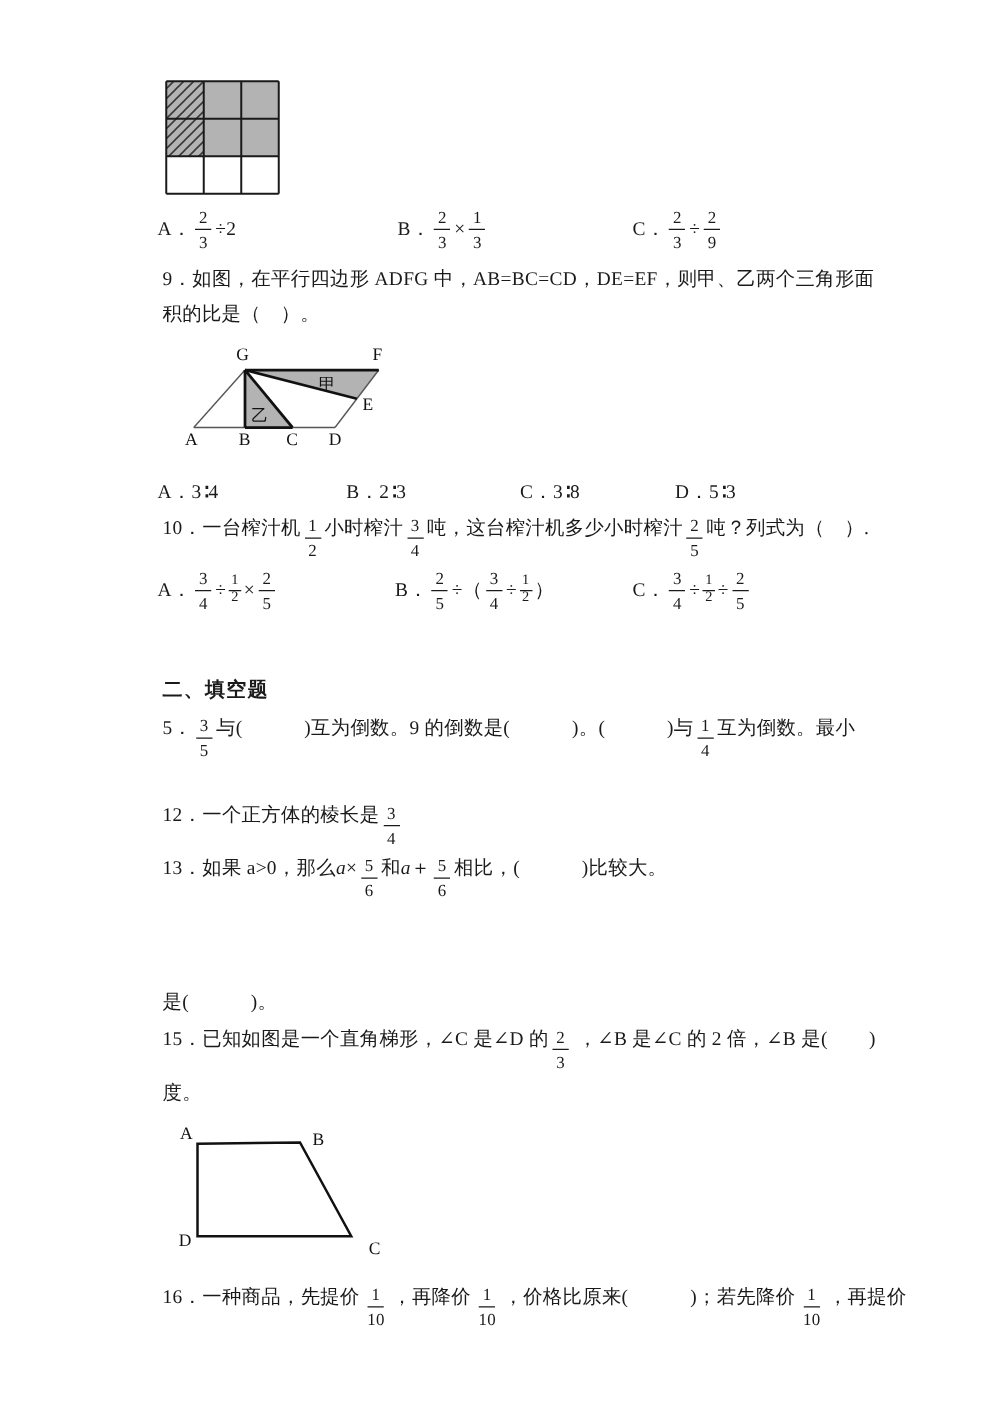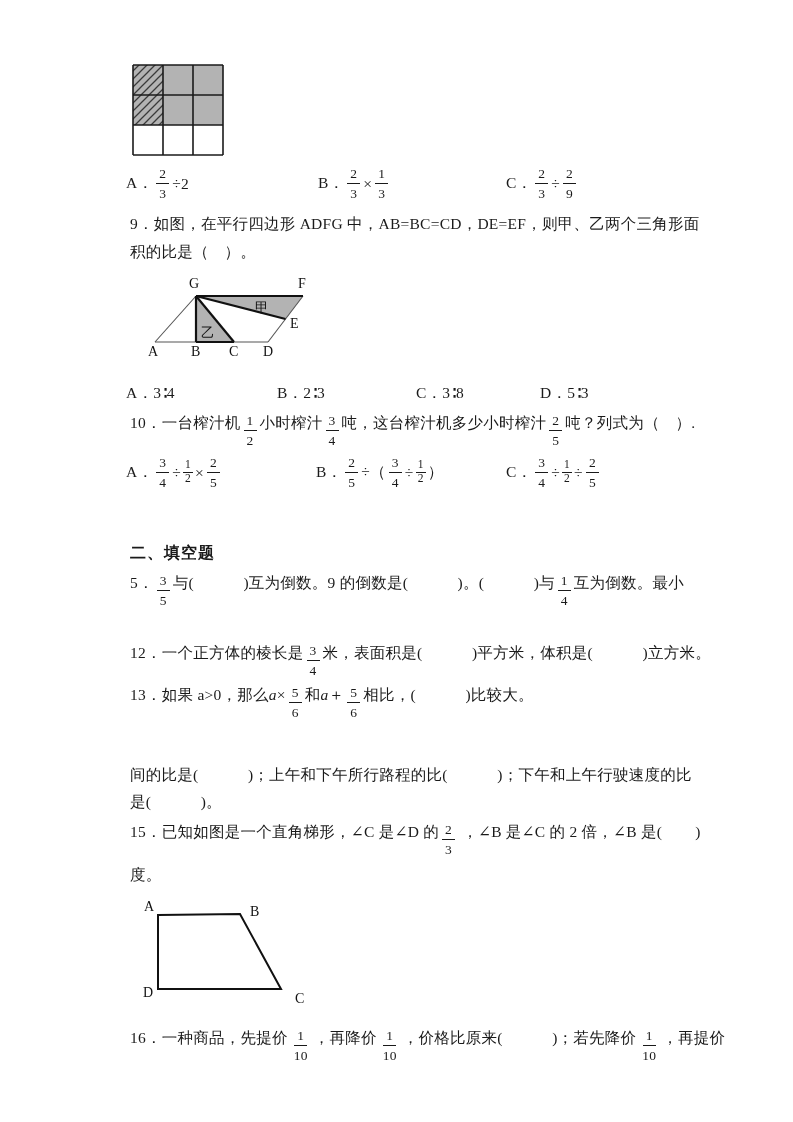--- a/index.html
+++ b/index.html
@@ -179,38 +179,34 @@
       <span>5．</span>
       <span class="frac"><span class="num">3</span><span class="den">5</span></span>
       <span>与(            )互为倒数。9 的倒数是(            )。(            )与</span>
       <span class="frac"><span class="num">1</span><span class="den">4</span></span>
       <span>互为倒数。最小</span>
     </div>
 
   <div id="q12" class="line">
       <span>12．一个正方体的棱长是</span>
       <span class="frac"><span class="num">3</span><span class="den">4</span></span>
-      <span>米，表面积是(            )平方米，体积是(            )立方米。</span>
     </div>
 
   <div id="q13" class="line">
       <span>13．如果 a&gt;0，那么</span>
       <span class="it">a</span>
       <span>×</span>
       <span class="frac"><span class="num">5</span><span class="den">6</span></span>
       <span>和</span>
       <span class="it">a</span>
       <span>＋</span>
       <span class="frac"><span class="num">5</span><span class="den">6</span></span>
       <span>相比，(            )比较大。</span>
     </div>
 
-  <div id="q14l2" class="line">
-      <span>间的比是(            )；上午和下午所行路程的比(            )；下午和上午行驶速度的比</span>
-    </div>
   <div id="q14l3" class="line">
       <span>是(            )。</span>
     </div>
 
   <div id="q15l1" class="line">
       <span>15．已知如图是一个直角梯形，∠C 是∠D 的</span>
       <span class="frac"><span class="num">2</span><span class="den">3</span></span>
       <span> ，∠B 是∠C 的 2 倍，∠B 是(        )</span>
     </div>
   <div id="q15l2" class="line">

